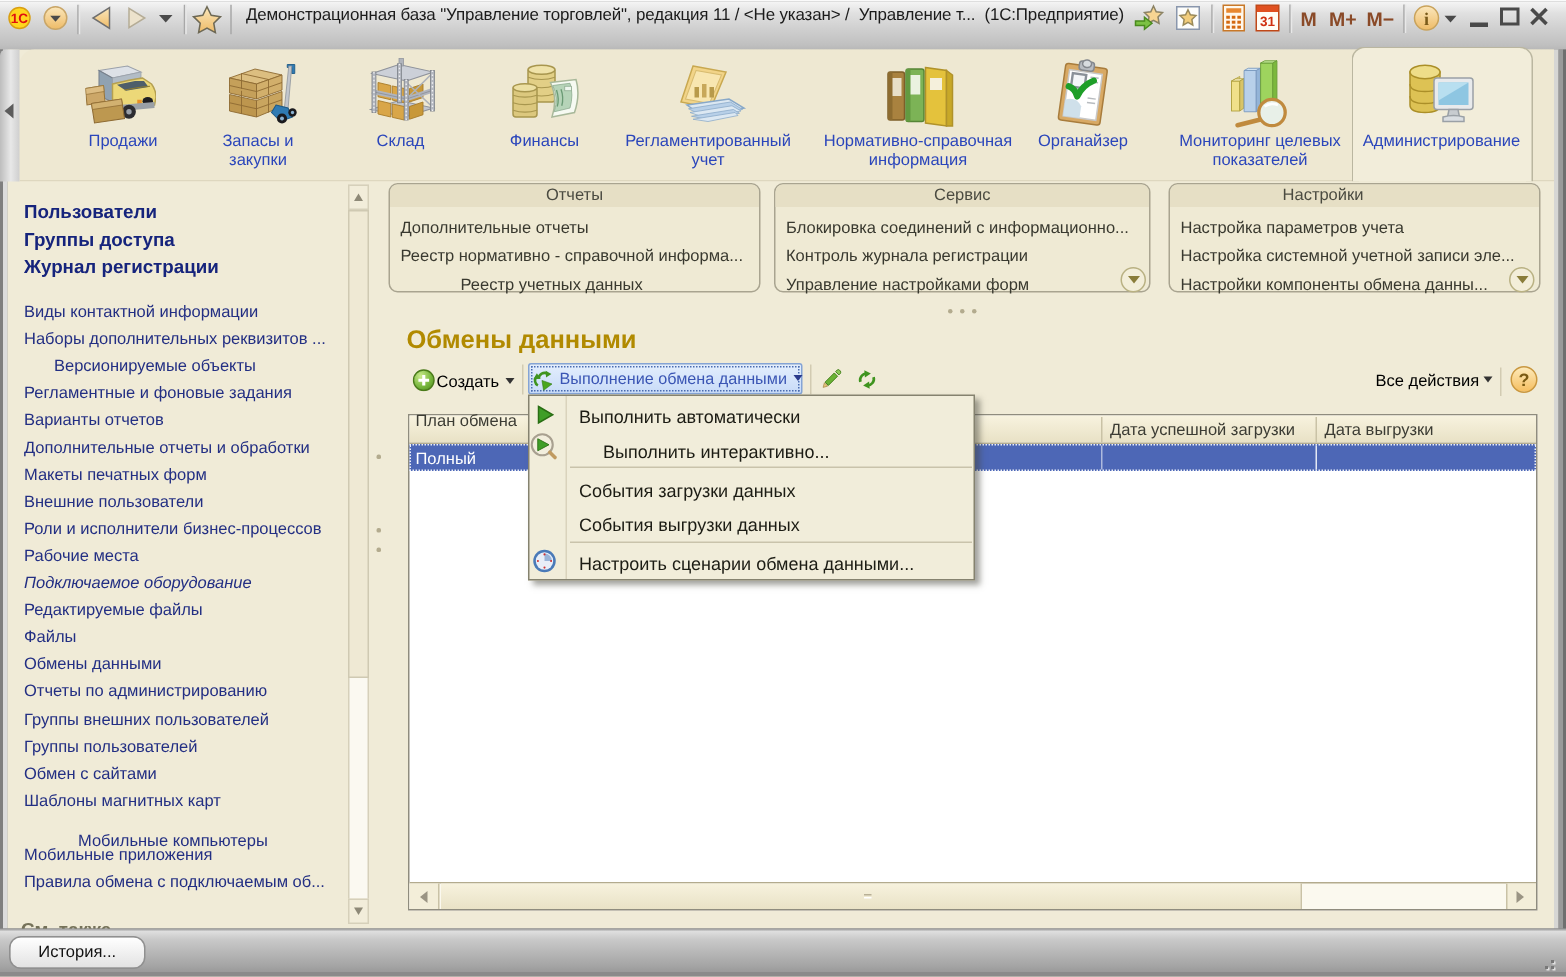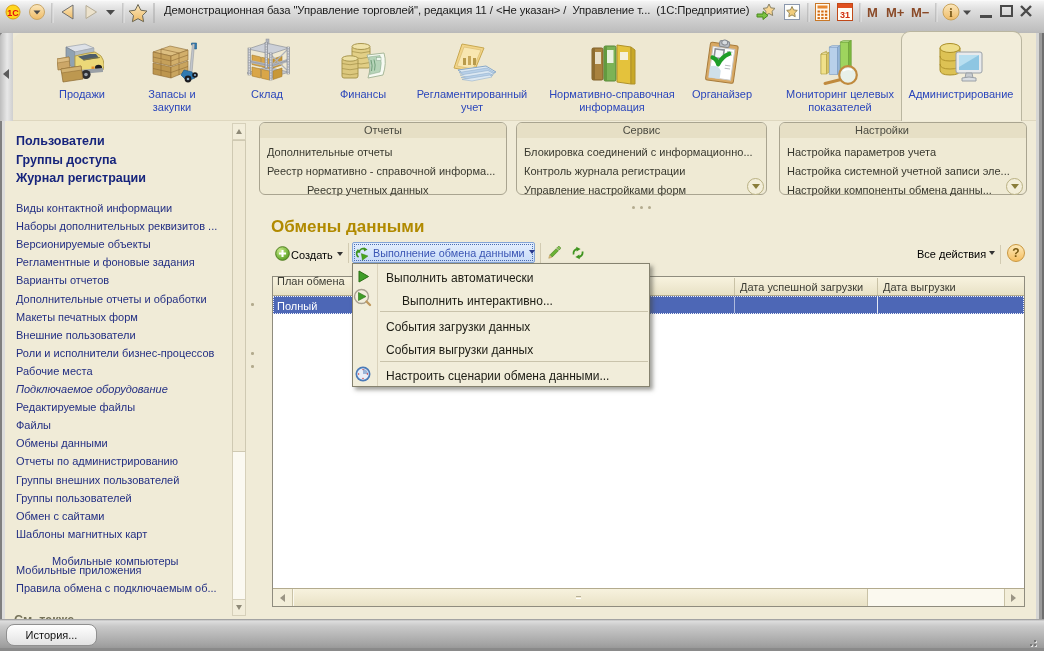--- a/index.html
+++ b/index.html
@@ -265,21 +265,21 @@
     <path d="M26 38 Q33 36 40 38 L40 41 L26 41 Z" fill="#dadee2" stroke="#9aa0a6"></path>
   </g>
 </svg>
 
 <div id="sidebar">
     <div class="sbbold" style="top:134px;">Пользователи</div>
     <div class="sbbold" style="top:152.6px;">Группы доступа</div>
     <div class="sbbold" style="top:171.2px;">Журнал регистрации</div>
     <div class="sbitem" style="top:202px;text-align:right;">Виды контактной информации</div>
     <div class="sbitem" style="top:220.1px;">Наборы дополнительных реквизитов ...</div>
-    <div class="sbitem" style="top:238.2px;">Версионируемые объекты</div>
+    <div class="sbitem" style="top:238.2px;margin-left:20px;">Версионируемые объекты</div>
     <div class="sbitem" style="top:256.3px;">Регламентные и фоновые задания</div>
     <div class="sbitem" style="top:274.4px;">Варианты отчетов</div>
     <div class="sbitem" style="top:292.5px;">Дополнительные отчеты и обработки</div>
     <div class="sbitem" style="top:310.6px;">Макеты печатных форм</div>
     <div class="sbitem" style="top:328.70000000000005px;">Внешние пользователи</div>
     <div class="sbitem" style="top:346.8px;">Роли и исполнители бизнес-процессов</div>
     <div class="sbitem" style="top:364.9px;">Рабочие места</div>
     <div class="sbitem" style="top:383px;font-style:italic;">Подключаемое оборудование</div>
     <div class="sbitem" style="top:401.1px;">Редактируемые файлы</div>
     <div class="sbitem" style="top:419.20000000000005px;">Файлы</div>

